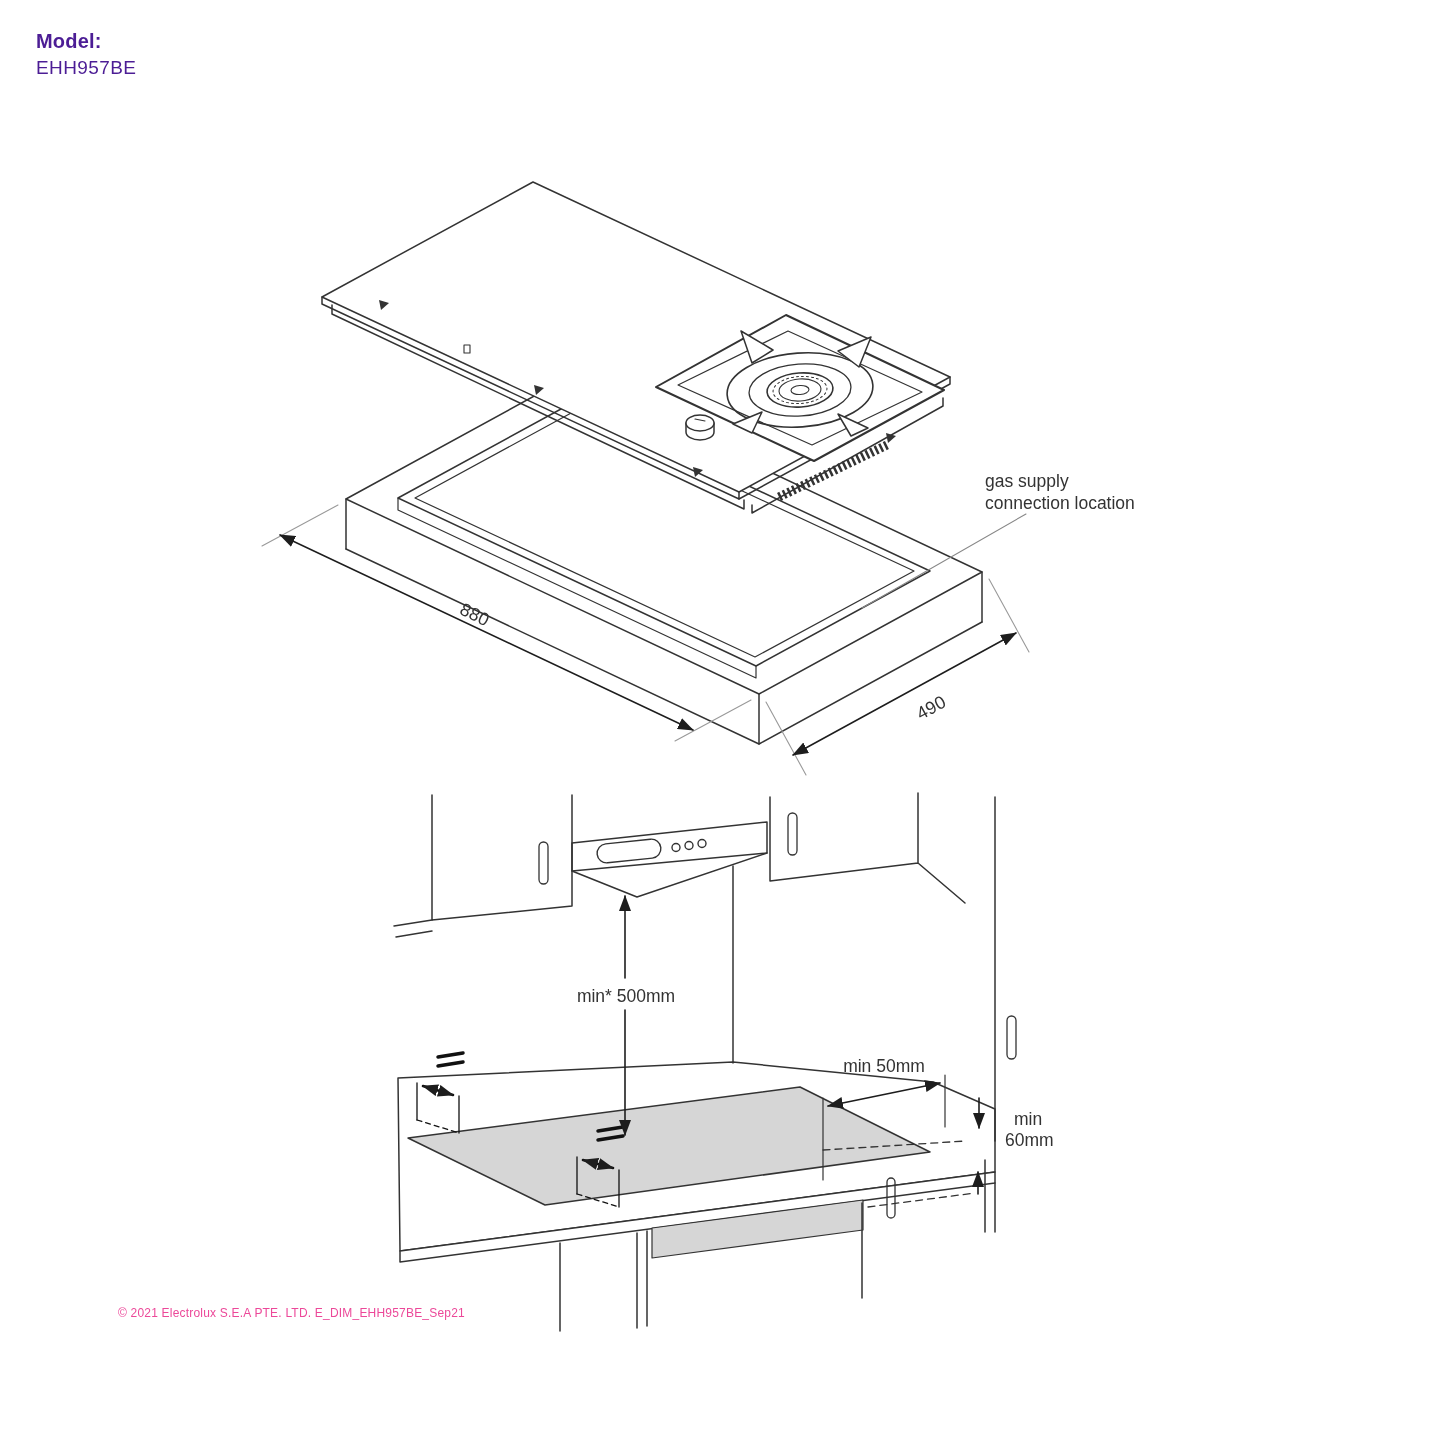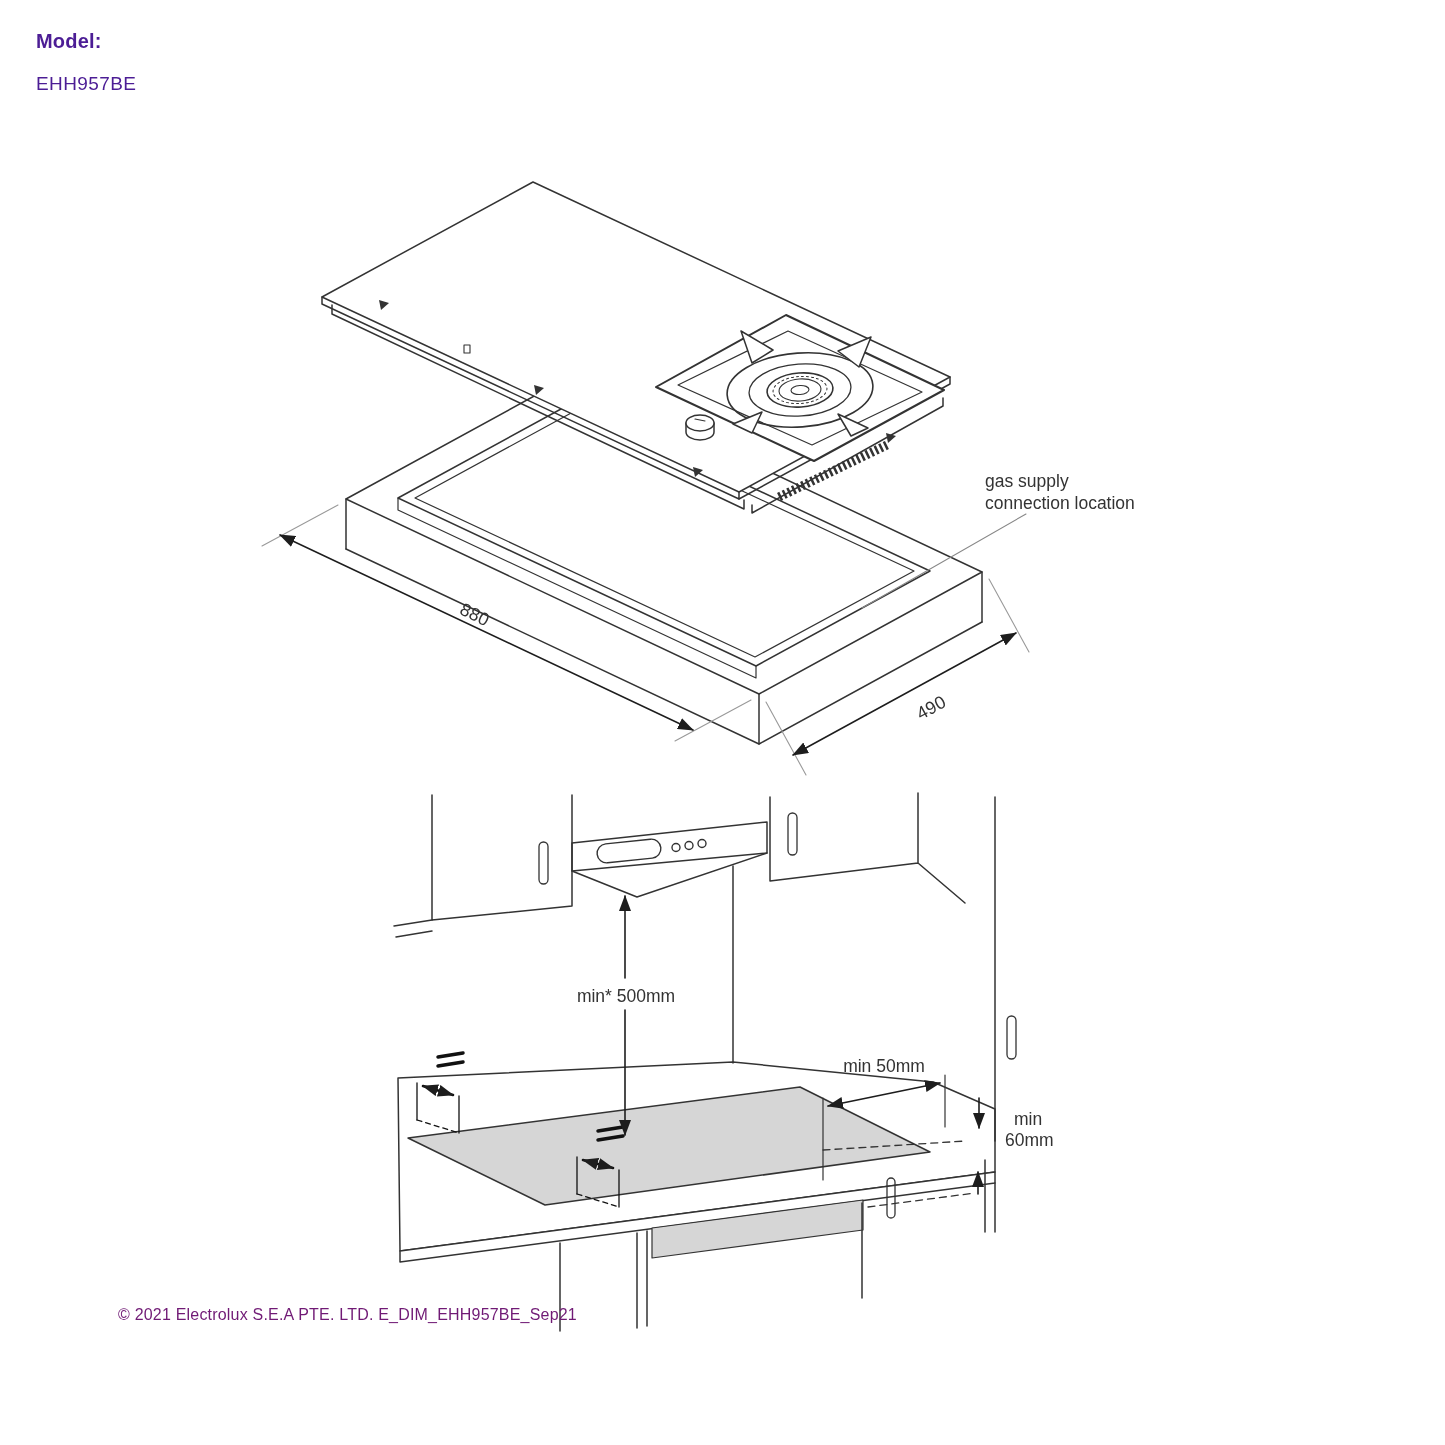--- a/index.html
+++ b/index.html
@@ -1,21 +1,21 @@
 <!DOCTYPE html>
 <html><head>
 <meta charset="utf-8">
 <style>
   html,body{margin:0;padding:0;background:#ffffff;}
   .page{position:relative;width:1445px;height:1445px;background:#ffffff;overflow:hidden;
         font-family:"Liberation Sans",sans-serif;}
   .hdr{position:absolute;left:36px;top:30px;color:#4c1d95;}
   .hdr .model-label{font-size:20px;font-weight:bold;letter-spacing:.2px;}
-  .hdr .model-number{font-size:19px;margin-top:20px;letter-spacing:.4px;}
-  .ftr{position:absolute;left:118px;top:1306px;font-size:16px;color:#701a75;letter-spacing:.2px;}
+  .hdr .model-number{font-size:19px;margin-top:4px;letter-spacing:.4px;}
+  .ftr{position:absolute;left:118px;top:1306px;font-size:12px;color:#ec4899;letter-spacing:.2px;}
   svg{position:absolute;left:0;top:0;}
   svg text{font-family:"Liberation Sans",sans-serif;fill:#333;}
   .lbl{font-size:17.5px;}
   .dimlbl{font-size:18px;}
 </style>
 </head>
 <body>
 
 <div class="page">
 

